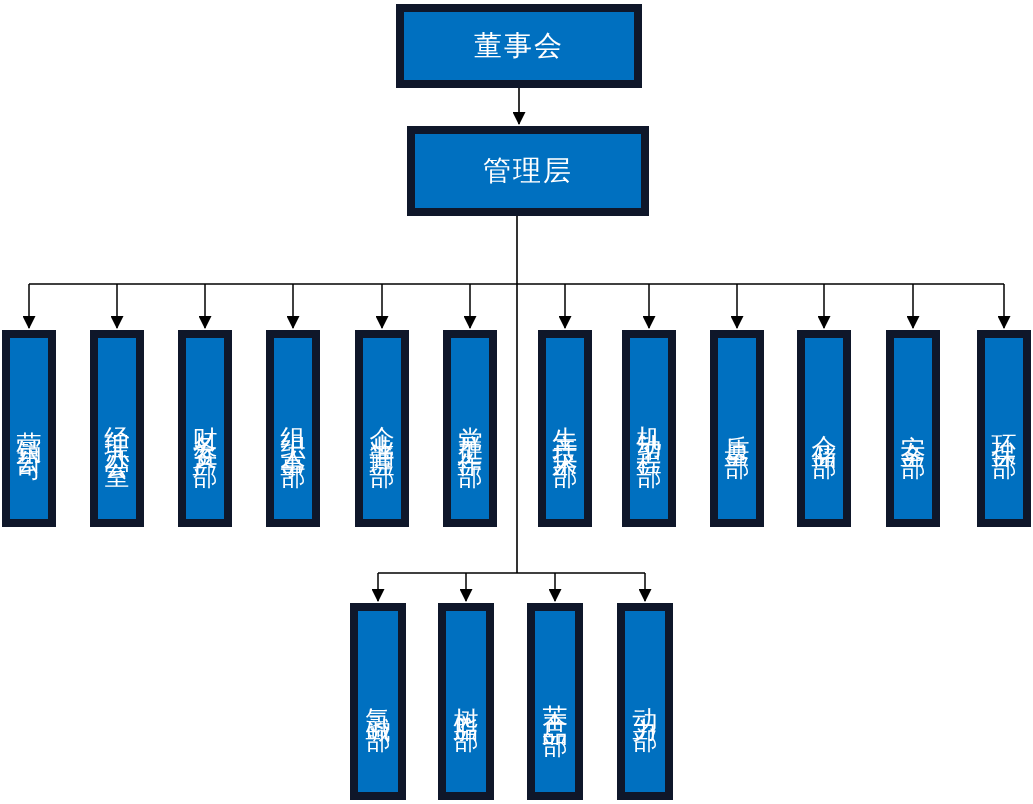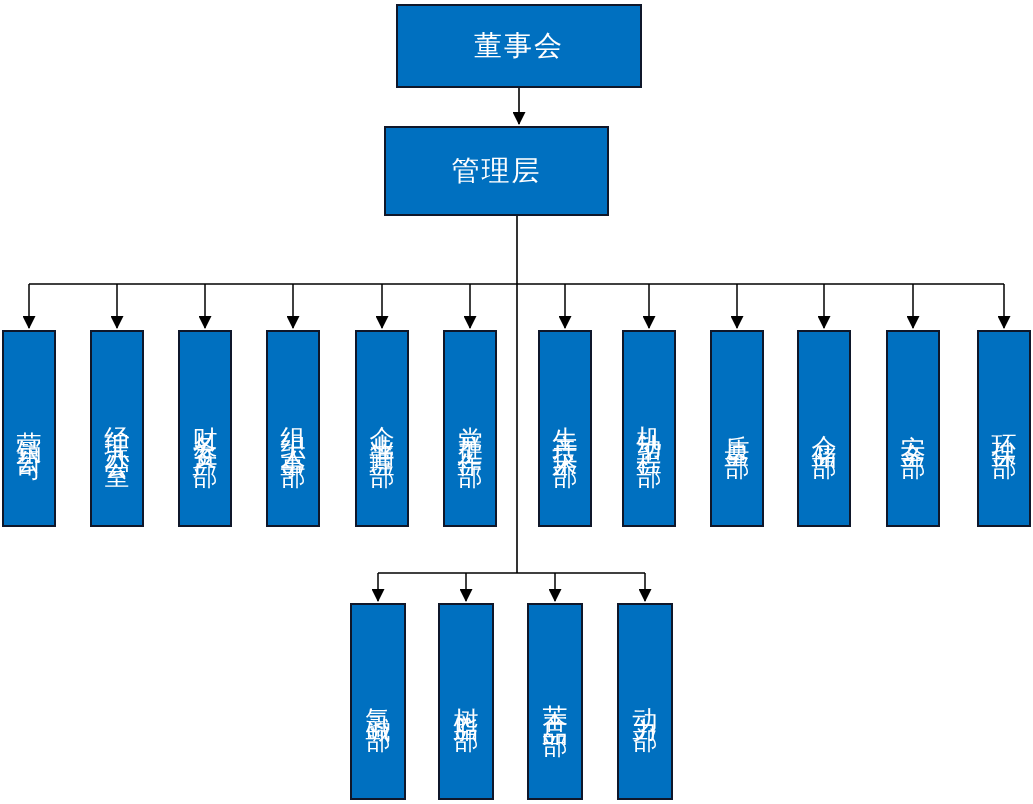--- a/index.html
+++ b/index.html
@@ -11,40 +11,40 @@
     overflow:hidden;
   }
   .connectors {
     position:absolute; left:0; top:0; width:1033px; height:804px;
     pointer-events:none;
   }
   .node {
     position:absolute;
     box-sizing:border-box;
     background:#0070C0;
-    border:2px solid #0f172a;
+    border:8px solid #0f172a;
     color:#ffffff;
     display:flex;
     align-items:center;
     justify-content:center;
     text-align:center;
   }
   .node-h {
     font-size:28px;
     letter-spacing:2px;
   }
   .node-v {
     writing-mode:vertical-rl;
     text-orientation:upright;
     font-size:25px;
     letter-spacing:9px;
     line-height:1;
   }
   .node-board      { left:396px; top:4px;   width:246px; height:84px; }
-  .node-management { left:384px; top:126px; width:225px; height:90px; }
+  .node-management { left:407px; top:126px; width:242px; height:90px; }
   .dept { top:330px; width:54px; height:197px; }
   .dept-0  { left:2px; }
   .dept-1  { left:90px; }
   .dept-2  { left:178px; }
   .dept-3  { left:266px; }
   .dept-4  { left:355px; }
   .dept-5  { left:443px; }
   .dept-6  { left:538px; }
   .dept-7  { left:622px; }
   .dept-8  { left:710px; }

